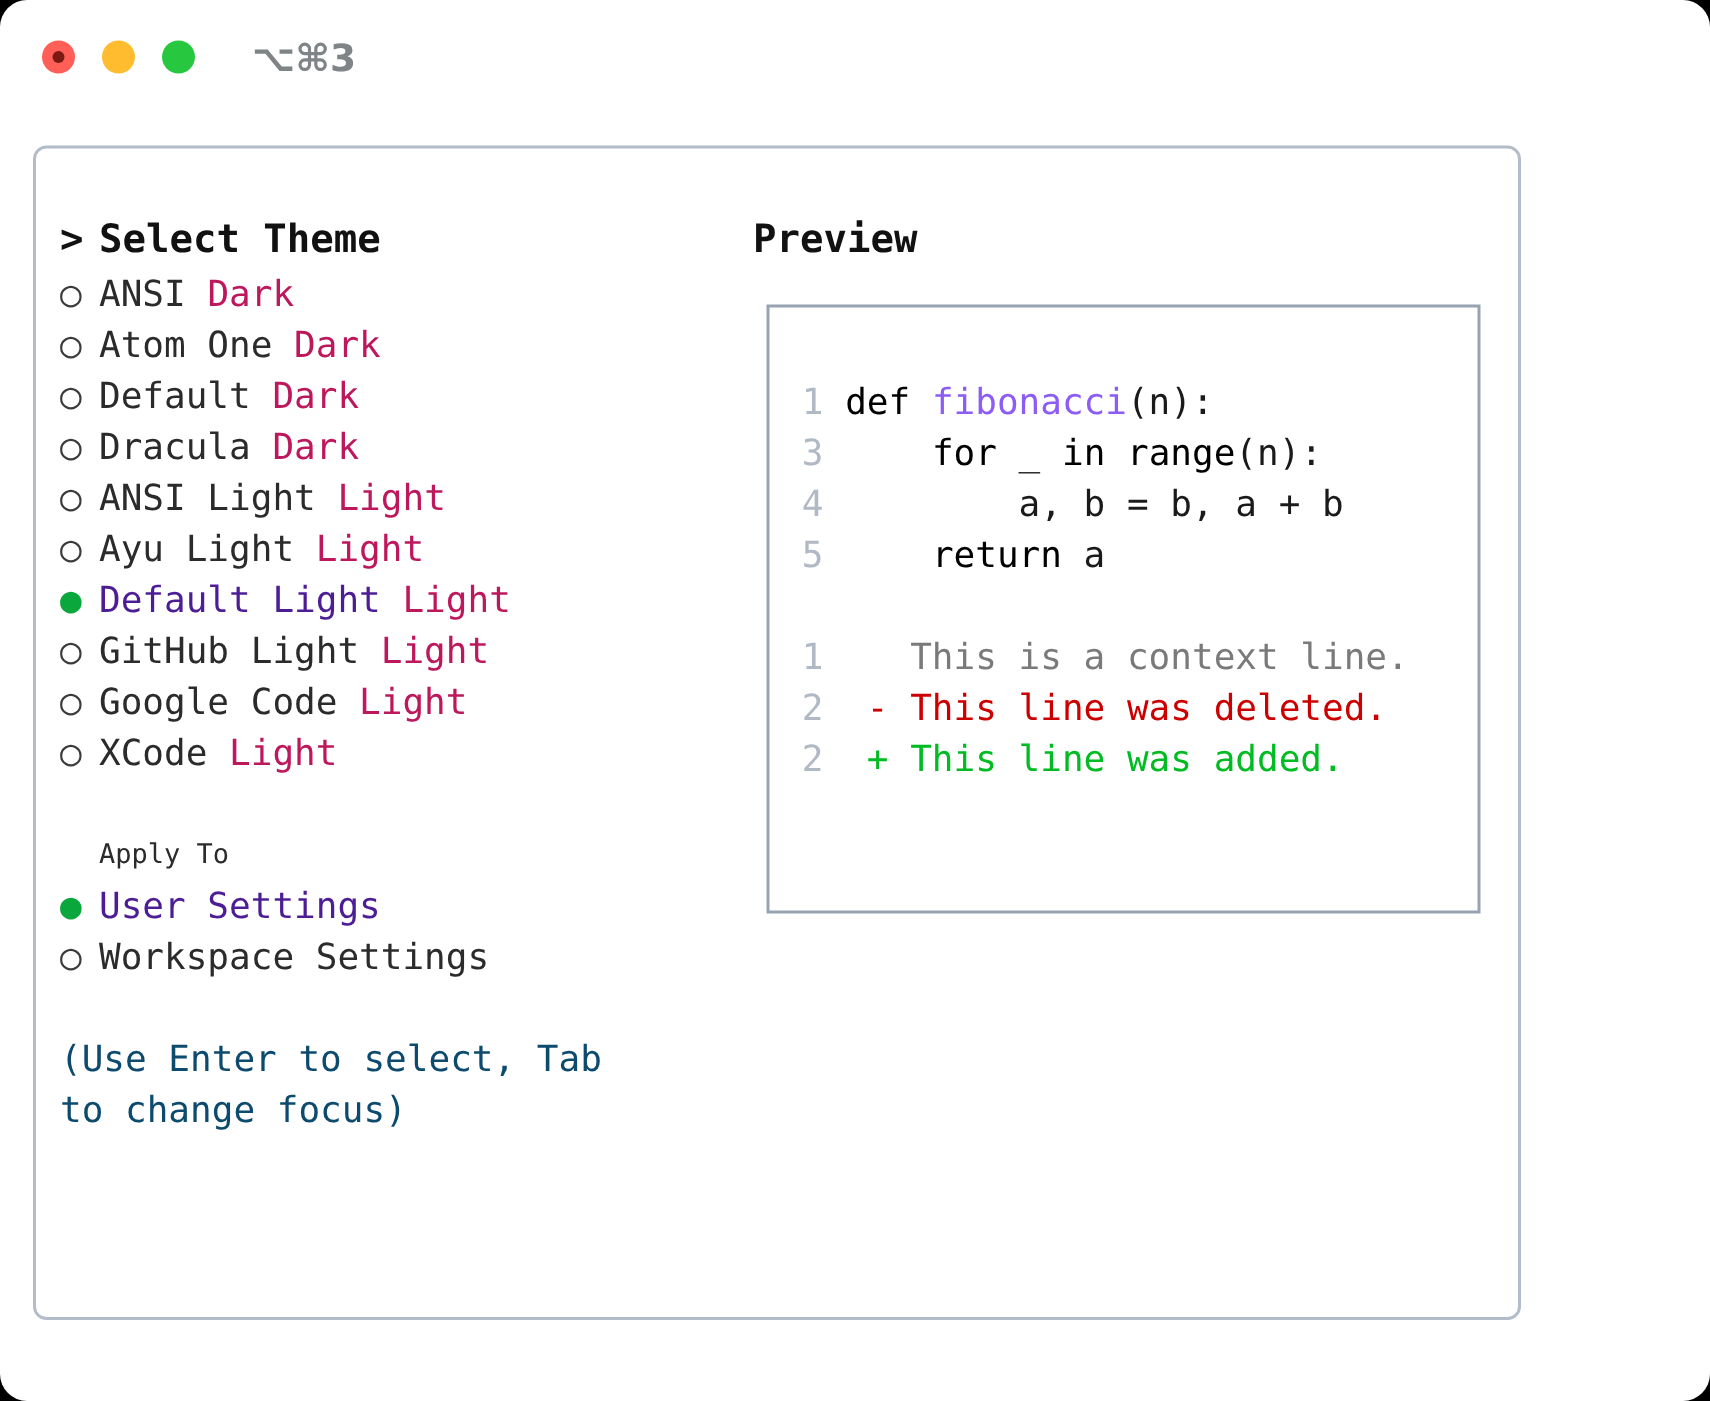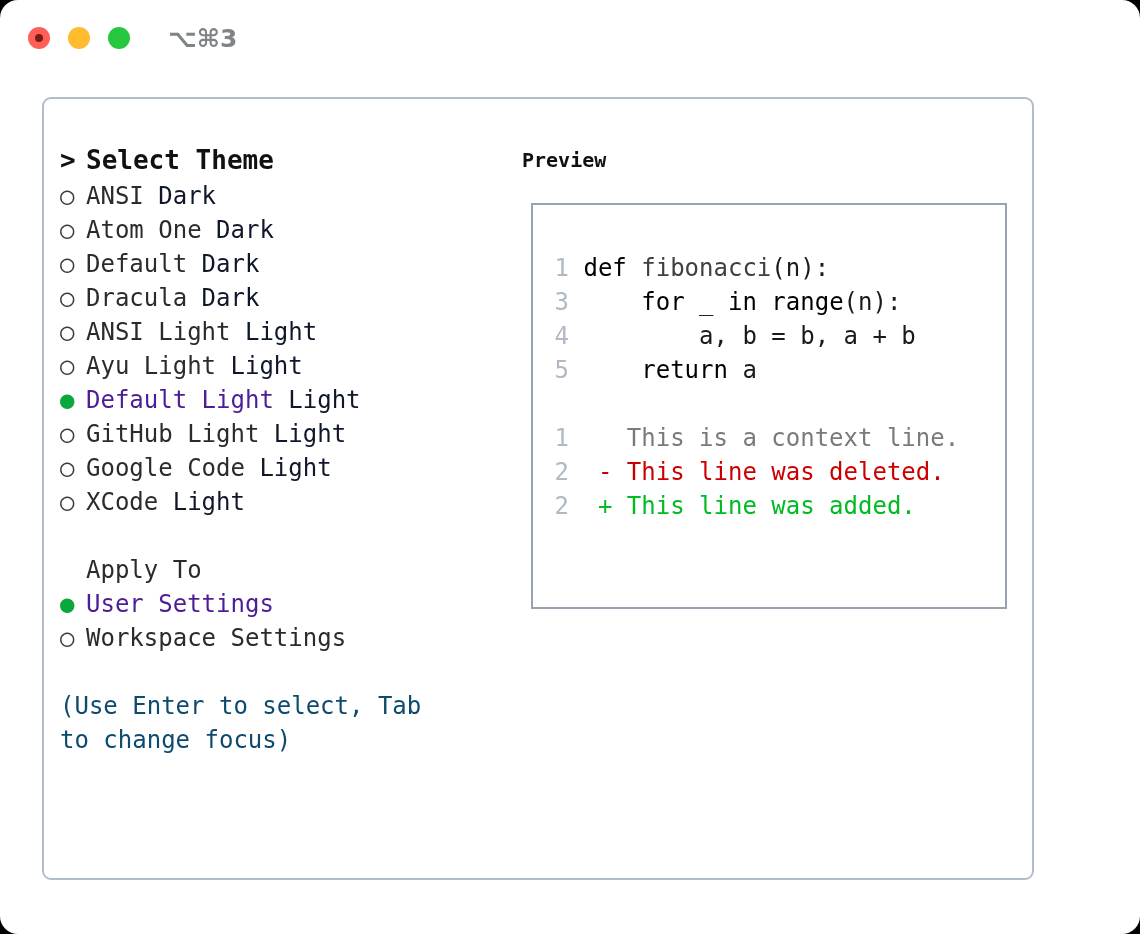--- a/index.html
+++ b/index.html
@@ -68,21 +68,20 @@
   #panel {
     position: absolute;
     left: 22px;
     top: 97px;
     width: 992px;
     height: 783px;
     border: 2px solid #b3bdc9;
     border-radius: 9px;
     box-sizing: border-box;
     background: #ffffff;
-    margin-left: 20px;
   }
 
   
   #left-col {
     position: absolute;
     left: 16px;
     top: 42px;
     width: 440px;
   }
   .row {
@@ -94,36 +93,36 @@
   }
   .row .bullet {
     display: inline-block;
     width: 26px;
     font-size: 24px;
     color: #3b3b3b;
   }
   .row.selected .bullet { color: #0aa83c; }
   .row.selected .name   { color: #4c1d95; }
   .name  { color: #2b2b2b; }
-  .tag   { color: #0f172a; }
+  .tag   { color: #be185d; }
 
   #section-title {
     height: 38px;
     line-height: 38px;
     font-size: 26px;
     font-weight: bold;
     color: #111111;
     white-space: nowrap;
   }
   #section-title .caret { display: inline-block; width: 26px; }
 
   #apply-header {
     height: 34px;
     line-height: 34px;
-    font-size: 24px;
+    font-size: 18px;
     color: #2b2b2b;
     padding-left: 26px;
     white-space: nowrap;
   }
   .spacer-block { height: 34px; }
 
   #hint {
     margin-top: 34px;
     font-size: 24px;
     line-height: 34px;
@@ -134,21 +133,21 @@
   
   #right-col {
     position: absolute;
     left: 478px;
     top: 42px;
     width: 500px;
   }
   #preview-title {
     height: 38px;
     line-height: 38px;
-    font-size: 20px;
+    font-size: 26px;
     font-weight: bold;
     color: #111111;
   }
   #preview-box {
     margin-top: 24px;
     margin-left: 9px;
     width: 476px;
     height: 406px;
     border: 2px solid #98a3b2;
     box-sizing: border-box;
@@ -167,21 +166,21 @@
     font-size: 24px;
     white-space: pre;
   }
   .lnum {
     display: inline-block;
     width: 22px;
     text-align: right;
     color: #b0b9c4;
   }
   .kw   { color: #000000; }
-  .fn   { color: #404040; }
+  .fn   { color: #8b5cf6; }
   .pln  { color: #1a1a1a; }
   .ctx  { color: #7a7a7a; }
   .del  { color: #cc0000; }
   .add  { color: #00bb22; }
   .gap  { height: 34px; }
 </style>
 </head>
 <body>
 
 <div id="window">

